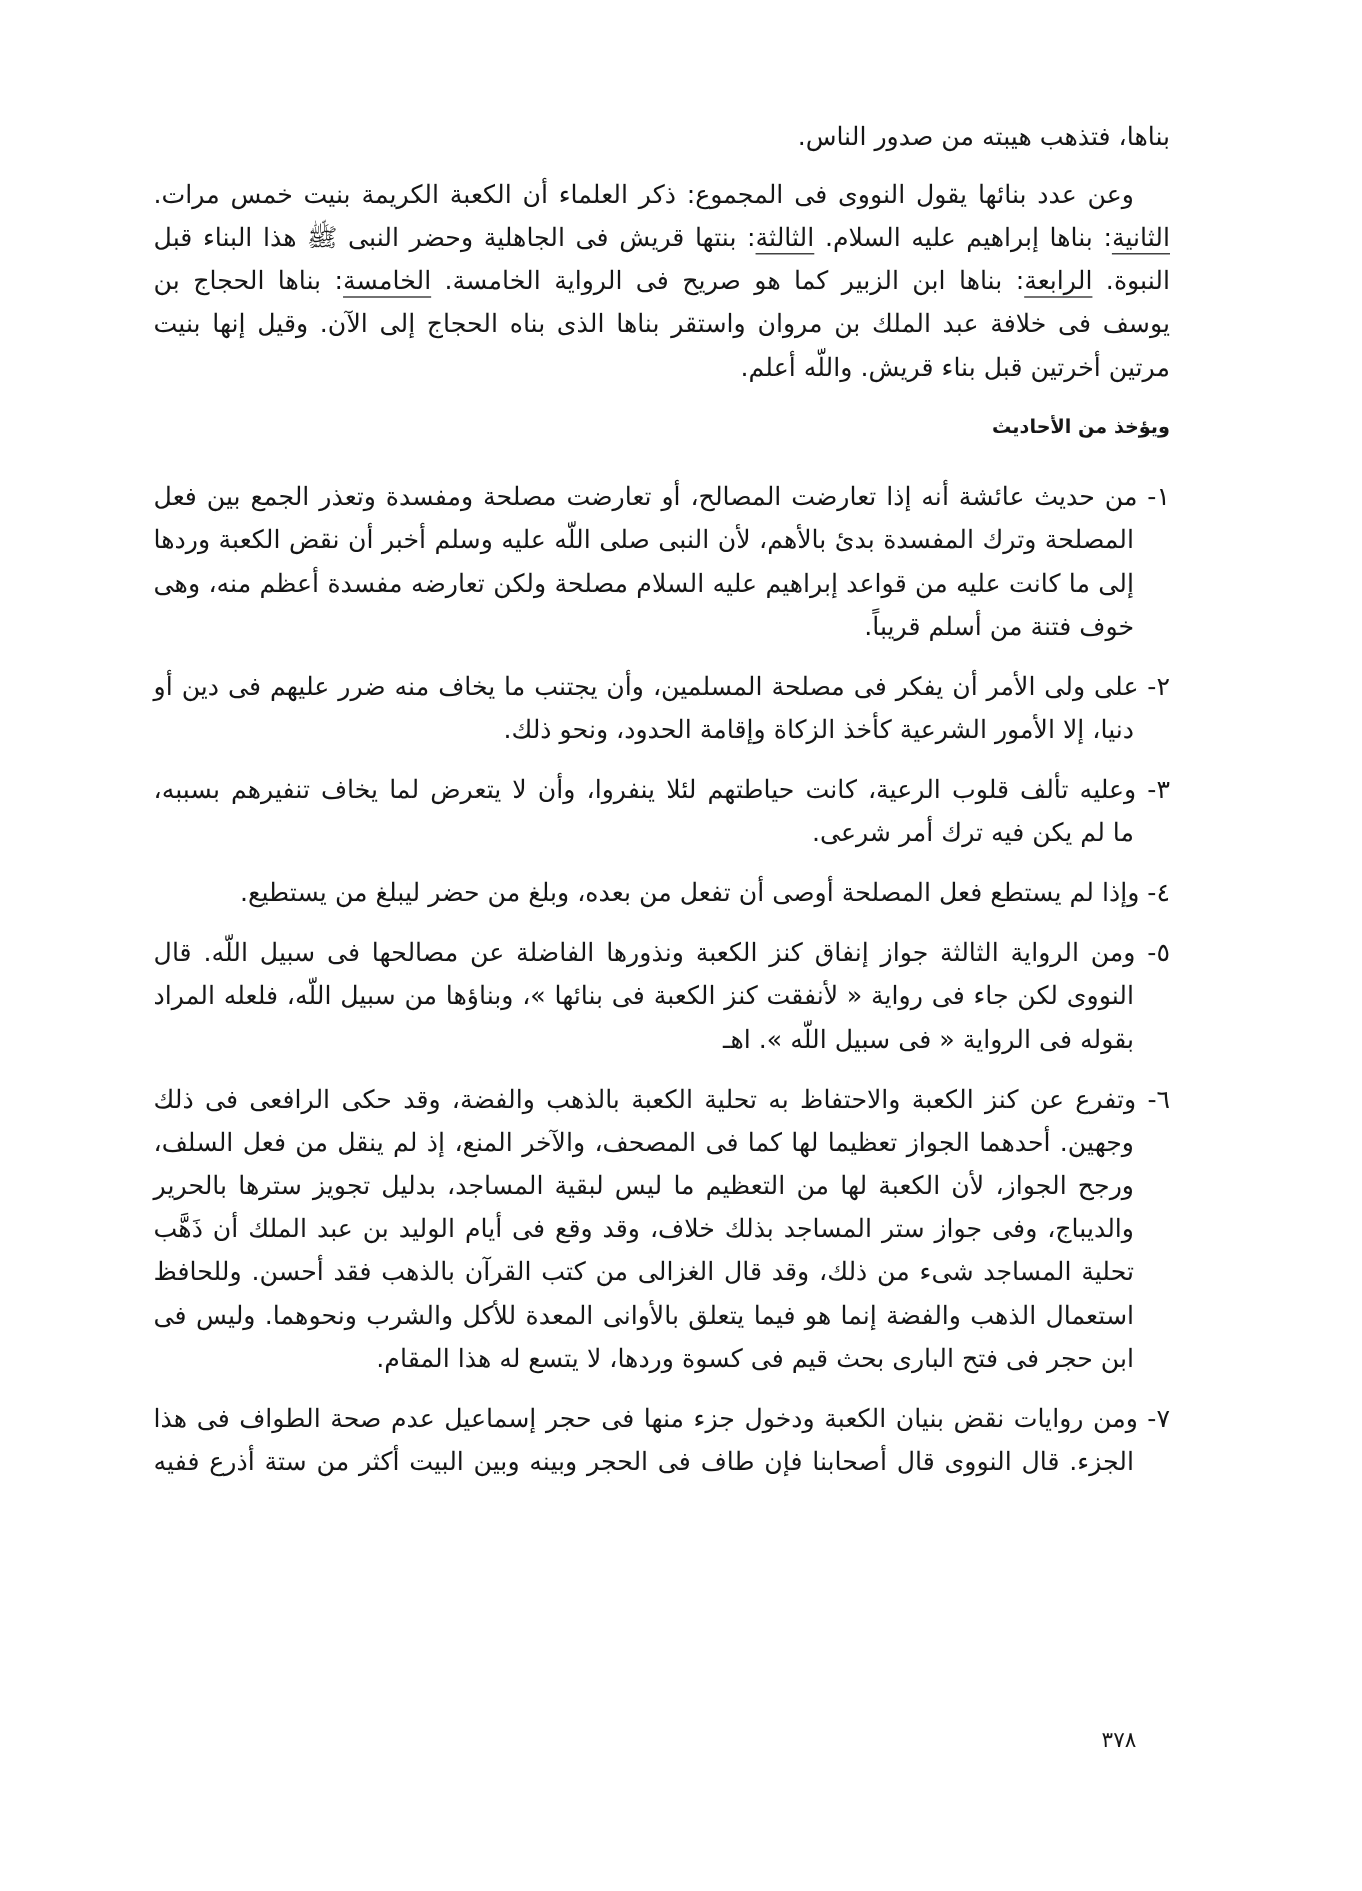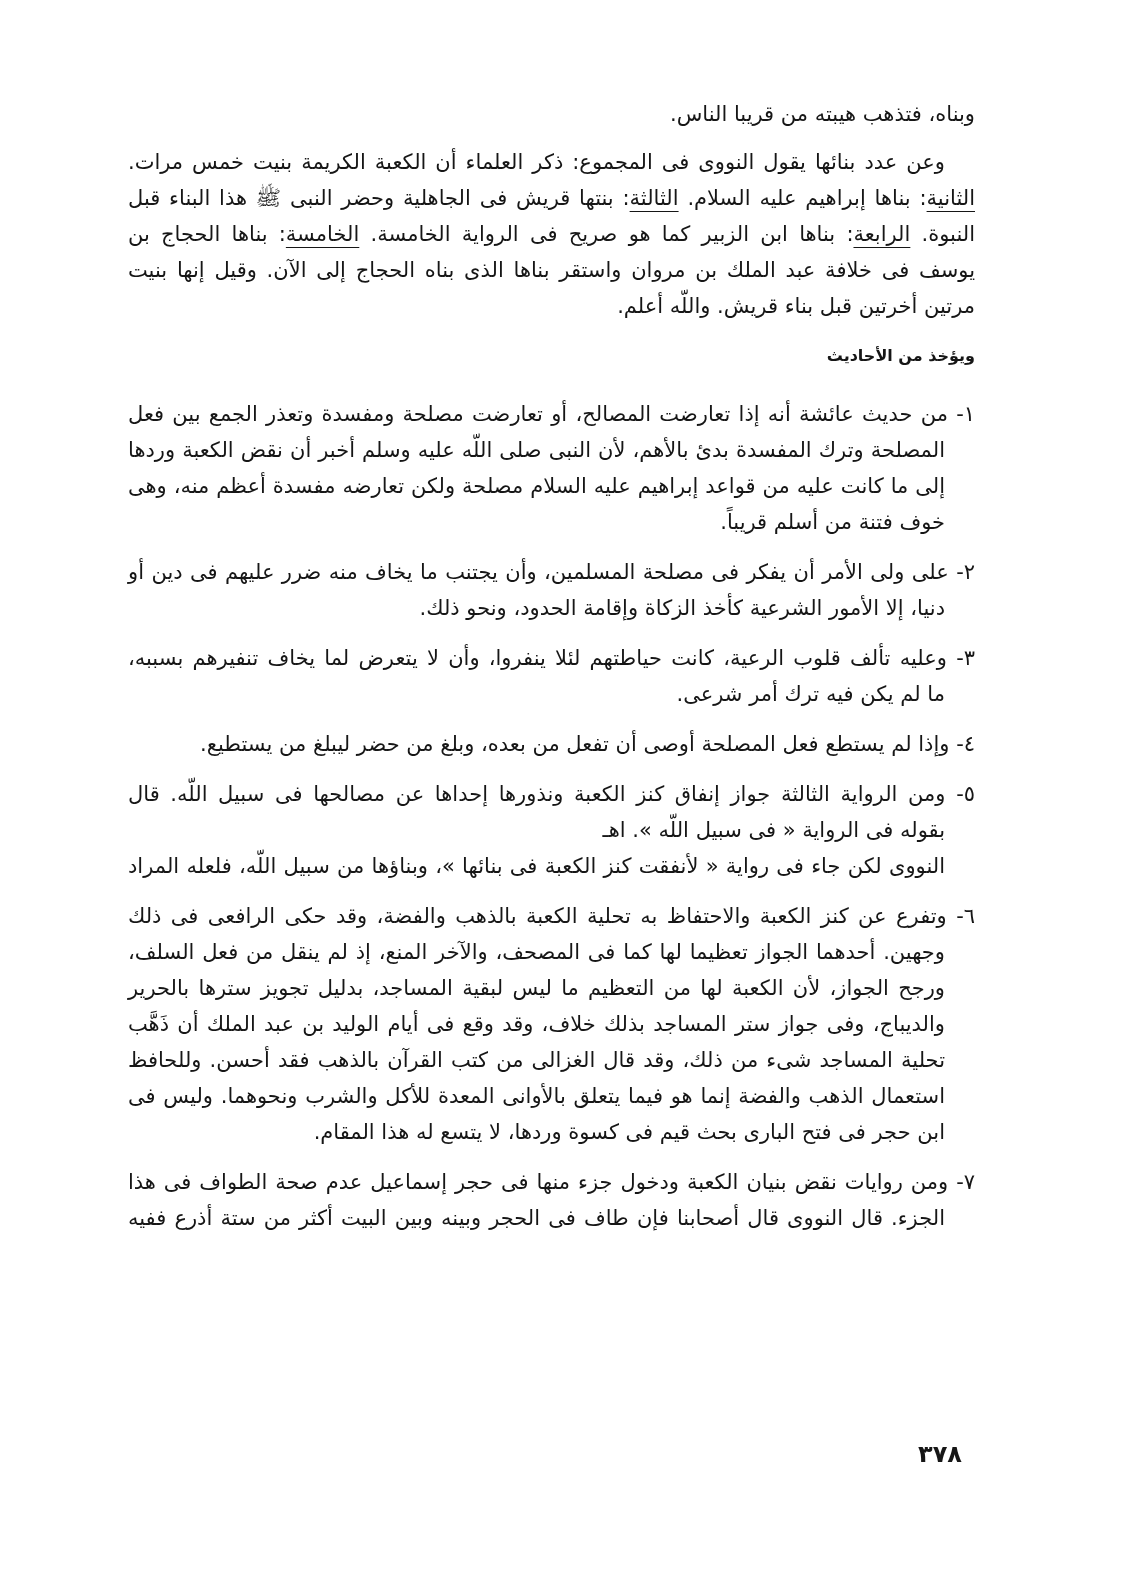--- a/index.html
+++ b/index.html
@@ -66,32 +66,32 @@
     .item .line.first {
       padding-right: 0;
     }
     .num {
       display: inline-block;
     }
     .page-number {
       position: absolute;
       left: 918px;
       top: 1440px;
-      font-size: 24px;
-      font-weight: bold;
+      font-size: 18px;
+      font-weight: normal;
       direction: rtl;
       text-align: center;
     }
   </style>
 </head>
 <body>
 
 <div class="page">
 
-  <div class="line first-line-only">وبناه، فتذهب هيبته من قريبا الناس.</div>
+  <div class="line first-line-only">بناها، فتذهب هيبته من صدور الناس.</div>
 
   <div class="para indent-para">
     <div class="line indent">وعن عدد بنائها يقول النووى فى المجموع: ذكر العلماء أن الكعبة الكريمة بنيت خمس مرات.</div>
     <div class="line"><span class="u">الثانية</span>: بناها إبراهيم عليه السلام. <span class="u">الثالثة</span>: بنتها قريش فى الجاهلية وحضر النبى ﷺ هذا البناء قبل</div>
     <div class="line">النبوة. <span class="u">الرابعة</span>: بناها ابن الزبير كما هو صريح فى الرواية الخامسة. <span class="u">الخامسة</span>: بناها الحجاج بن</div>
     <div class="line">يوسف فى خلافة عبد الملك بن مروان واستقر بناها الذى بناه الحجاج إلى الآن. وقيل إنها بنيت</div>
     <div class="line last">مرتين أخرتين قبل بناء قريش. واللّه أعلم.</div>
   </div>
 
   <div class="heading">ويؤخذ من الأحاديث</div>
@@ -111,23 +111,23 @@
   <div class="para item">
     <div class="line first"><span class="num">٣-</span> <span>وعليه تألف قلوب الرعية، كانت حياطتهم لئلا ينفروا، وأن لا يتعرض لما يخاف تنفيرهم بسببه،</span></div>
     <div class="line last">ما لم يكن فيه ترك أمر شرعى.</div>
   </div>
 
   <div class="para item">
     <div class="line first last"><span class="num">٤-</span> <span>وإذا لم يستطع فعل المصلحة أوصى أن تفعل من بعده، وبلغ من حضر ليبلغ من يستطيع.</span></div>
   </div>
 
   <div class="para item">
-    <div class="line first"><span class="num">٥-</span> <span>ومن الرواية الثالثة جواز إنفاق كنز الكعبة ونذورها إحداها عن مصالحها فى سبيل اللّه. قال</span></div>
+    <div class="line first"><span class="num">٥-</span> <span>ومن الرواية الثالثة جواز إنفاق كنز الكعبة ونذورها الفاضلة عن مصالحها فى سبيل اللّه. قال</span></div>
+    <div class="line">النووى لكن جاء فى رواية « لأنفقت كنز الكعبة فى بنائها »، وبناؤها من سبيل اللّه، فلعله المراد</div>
     <div class="line last">بقوله فى الرواية « فى سبيل اللّه ». اهـ</div>
-    <div class="line">النووى لكن جاء فى رواية « لأنفقت كنز الكعبة فى بنائها »، وبناؤها من سبيل اللّه، فلعله المراد</div>
   </div>
 
   <div class="para item">
     <div class="line first"><span class="num">٦-</span> <span>وتفرع عن كنز الكعبة والاحتفاظ به تحلية الكعبة بالذهب والفضة، وقد حكى الرافعى فى ذلك</span></div>
     <div class="line">وجهين. أحدهما الجواز تعظيما لها كما فى المصحف، والآخر المنع، إذ لم ينقل من فعل السلف،</div>
     <div class="line">ورجح الجواز، لأن الكعبة لها من التعظيم ما ليس لبقية المساجد، بدليل تجويز سترها بالحرير</div>
     <div class="line">والديباج، وفى جواز ستر المساجد بذلك خلاف، وقد وقع فى أيام الوليد بن عبد الملك أن ذَهَّب</div>
     <div class="line">تحلية المساجد شىء من ذلك، وقد قال الغزالى من كتب القرآن بالذهب فقد أحسن. وللحافظ</div>
     <div class="line">استعمال الذهب والفضة إنما هو فيما يتعلق بالأوانى المعدة للأكل والشرب ونحوهما. وليس فى</div>
     <div class="line last">ابن حجر فى فتح البارى بحث قيم فى كسوة وردها، لا يتسع له هذا المقام.</div>

